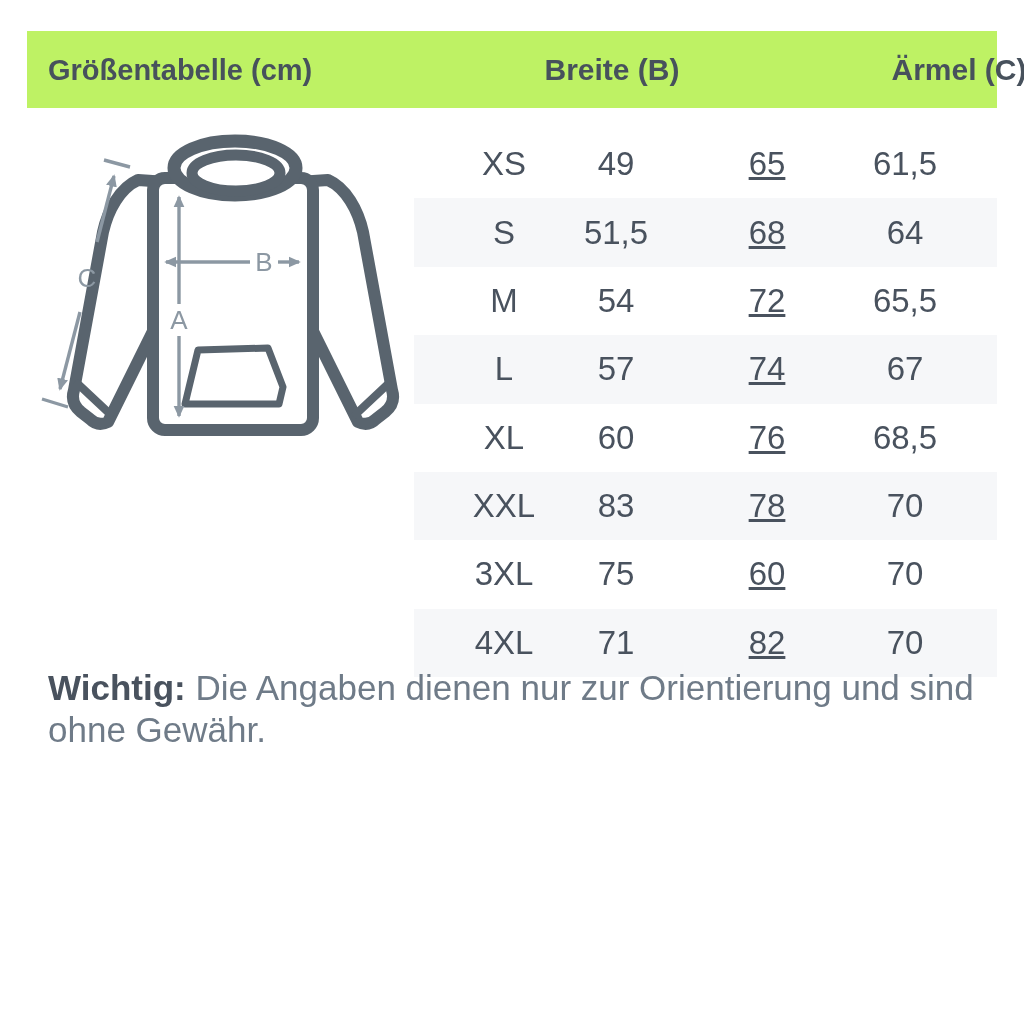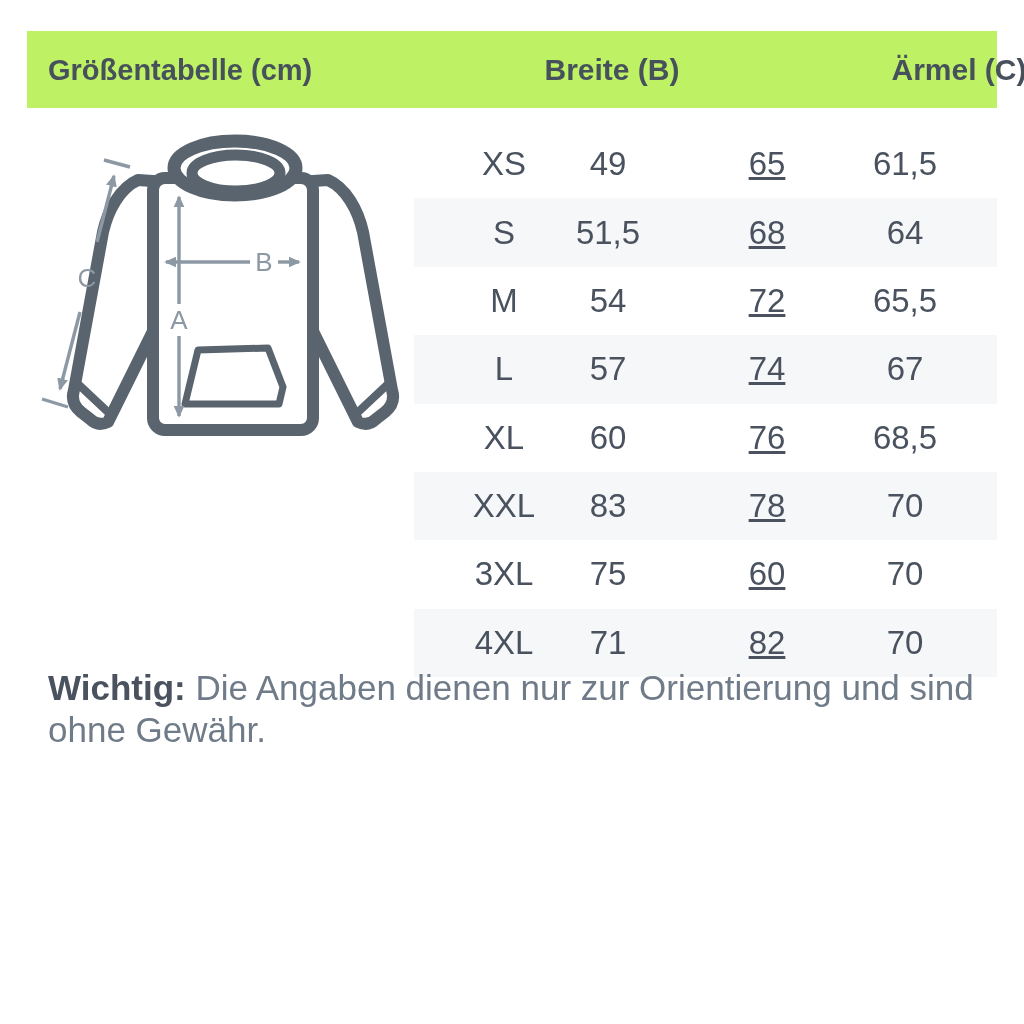--- a/index.html
+++ b/index.html
@@ -22,21 +22,21 @@
     position:absolute;left:414px;top:108px;width:583px;height:547px;
     display:flex;flex-direction:column;margin-top:22px;
   }
   .row{position:relative;flex:1;}
   .row.alt{background:#f6f7f9;}
   .cell{
     position:absolute;top:50%;transform:translate(-50%,-50%);
     font-size:33px;color:#49525e;white-space:nowrap;
   }
   .cell.size{left:90px;}
-  .cell.c-b{left:194px;}
+  .cell.c-b{left:202px;}
   .cell.c-a{left:353px;text-decoration:underline;}
   .cell.c-c{left:491px;}
   .hoodie{position:absolute;left:40px;top:120px;width:370px;height:335px;}
   .note{
     position:absolute;left:48px;top:667px;width:935px;margin:0;
     font-size:35px;line-height:42px;color:#6f7b88;
   }
   .note b{color:#49525e;}
 </style>
 </head>

